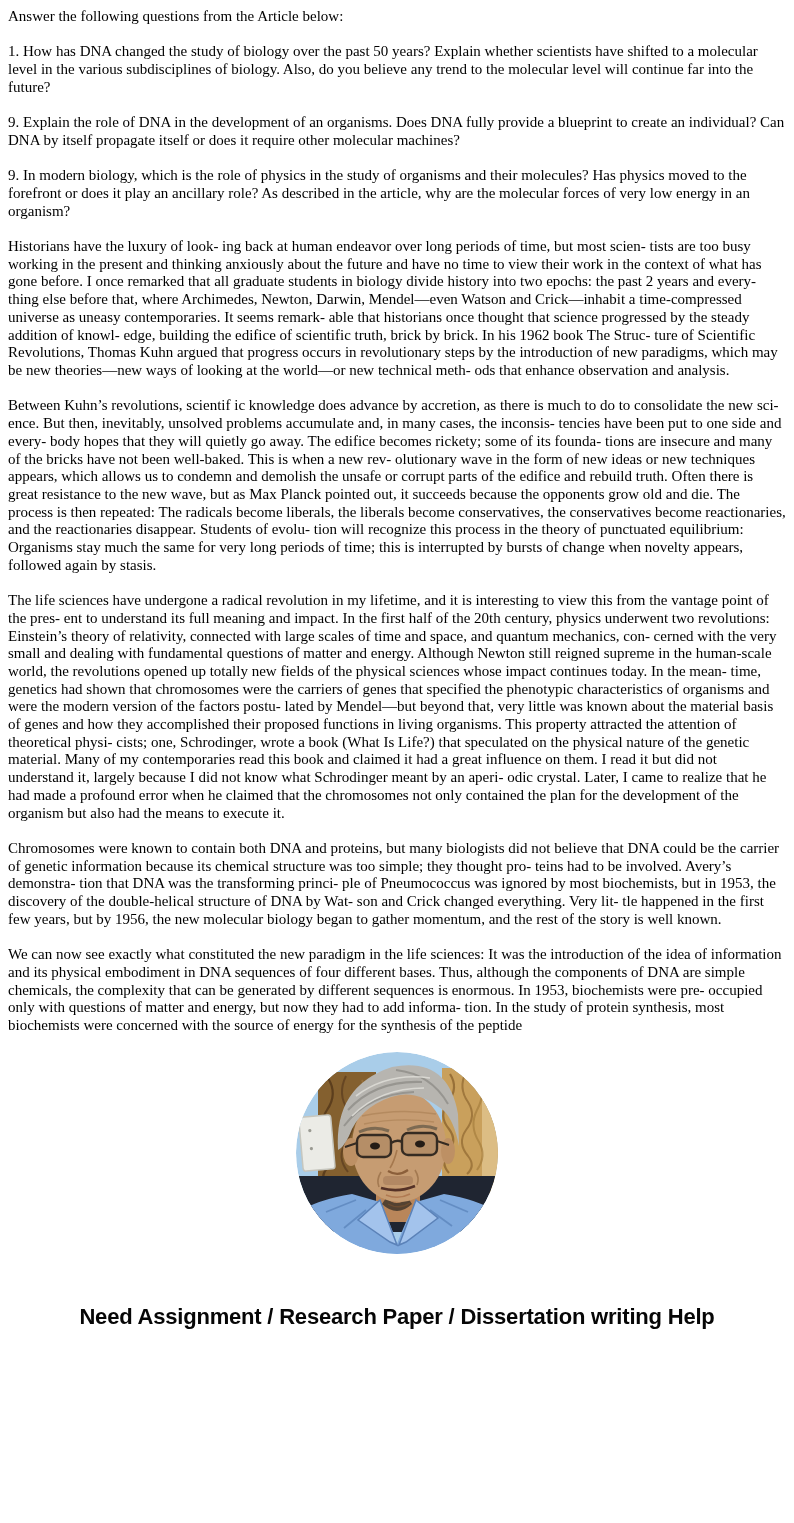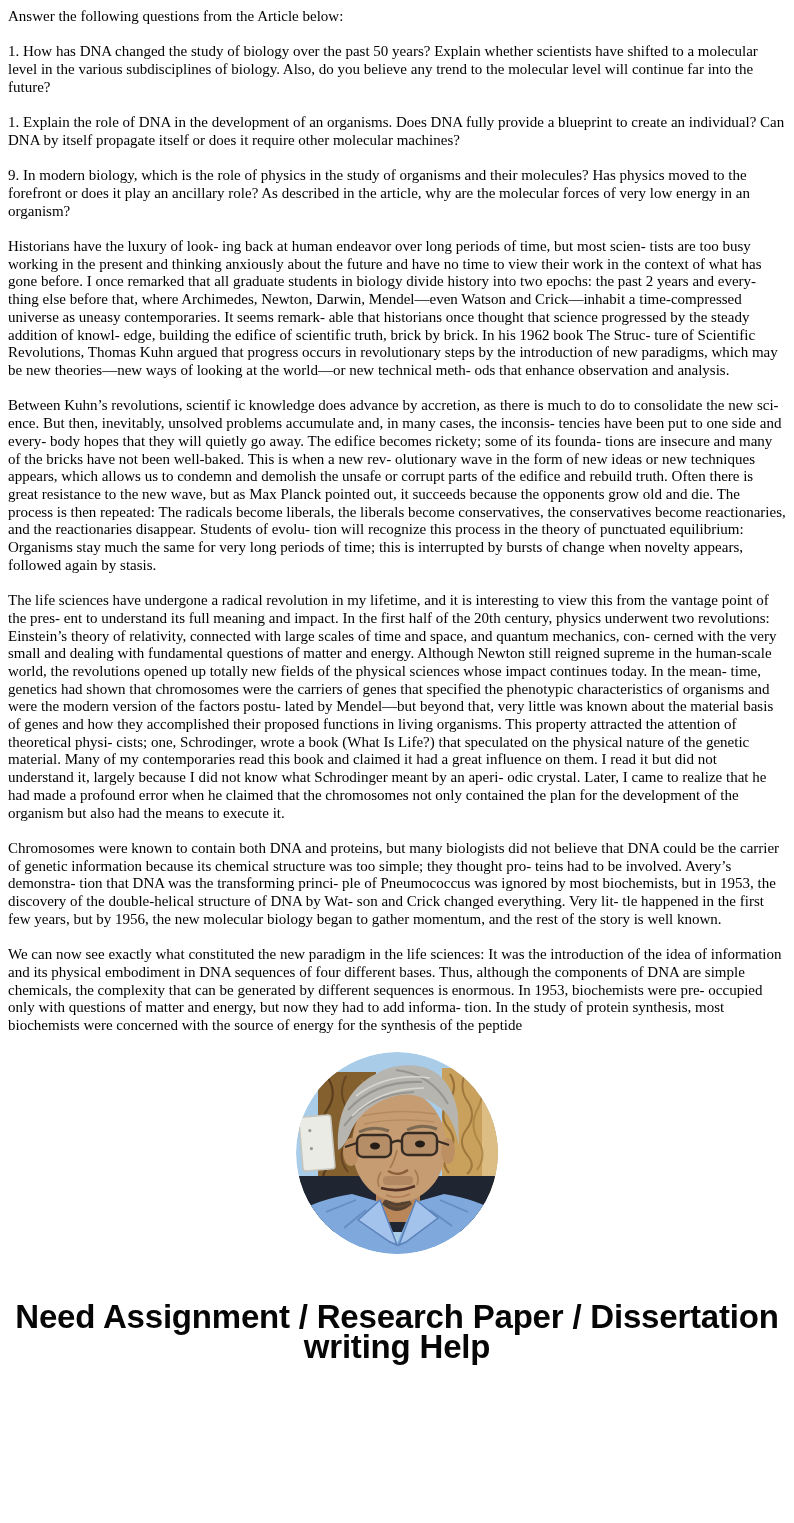--- a/index.html
+++ b/index.html
@@ -29,33 +29,33 @@
     border-radius: 50%;
     overflow: hidden;
   }
   .portrait svg { display: block; }
   .ad {
     margin: 48px auto 12px auto;
     max-width: 764px;
     text-align: center;
     font-family: "Liberation Sans", sans-serif;
     font-weight: 700;
-    font-size: 33px;
+    font-size: 22px;
     line-height: 30px;
     color: #060606;
     letter-spacing: -0.2px;
   }
 </style>
 </head>
 <body>
 
 <main class="doc">
   <p>Answer the following questions from the Article below:</p>
   <p>1. How has DNA changed the study of biology over the past 50 years? Explain whether scientists have shifted to a molecular level in the various subdisciplines of biology. Also, do you believe any trend to the molecular level will continue far into the future?</p>
-  <p>1. Explain the role of DNA in the development of an organisms. Does DNA fully provide a blueprint to create an individual? Can DNA by itself propagate itself or does it require other molecular machines?</p>
+  <p>9. Explain the role of DNA in the development of an organisms. Does DNA fully provide a blueprint to create an individual? Can DNA by itself propagate itself or does it require other molecular machines?</p>
   <p>9. In modern biology, which is the role of physics in the study of organisms and their molecules? Has physics moved to the forefront or does it play an ancillary role? As described in the article, why are the molecular forces of very low energy in an organism?</p>
   <p>Historians have the luxury of look- ing back at human endeavor over long periods of time, but most scien- tists are too busy working in the present and thinking anxiously about the future and have no time to view their work in the context of what has gone before. I once remarked that all graduate students in biology divide history into two epochs: the past 2 years and every- thing else before that, where Archimedes, Newton, Darwin, Mendel—even Watson and Crick—inhabit a time-compressed universe as uneasy contemporaries. It seems remark- able that historians once thought that science progressed by the steady addition of knowl- edge, building the edifice of scientific truth, brick by brick. In his 1962 book The Struc- ture of Scientific Revolutions, Thomas Kuhn argued that progress occurs in revolutionary steps by the introduction of new paradigms, which may be new theories—new ways of looking at the world—or new technical meth- ods that enhance observation and analysis.</p>
   <p>Between Kuhn’s revolutions, scientif ic knowledge does advance by accretion, as there is much to do to consolidate the new sci- ence. But then, inevitably, unsolved problems accumulate and, in many cases, the inconsis- tencies have been put to one side and every- body hopes that they will quietly go away. The edifice becomes rickety; some of its founda- tions are insecure and many of the bricks have not been well-baked. This is when a new rev- olutionary wave in the form of new ideas or new techniques appears, which allows us to condemn and demolish the unsafe or corrupt parts of the edifice and rebuild truth. Often there is great resistance to the new wave, but as Max Planck pointed out, it succeeds because the opponents grow old and die. The process is then repeated: The radicals become liberals, the liberals become conservatives, the conservatives become reactionaries, and the reactionaries disappear. Students of evolu- tion will recognize this process in the theory of punctuated equilibrium: Organisms stay much the same for very long periods of time; this is interrupted by bursts of change when novelty appears, followed again by stasis.</p>
   <p>The life sciences have undergone a radical revolution in my lifetime, and it is interesting to view this from the vantage point of the pres- ent to understand its full meaning and impact. In the first half of the 20th century, physics underwent two revolutions: Einstein’s theory of relativity, connected with large scales of time and space, and quantum mechanics, con- cerned with the very small and dealing with fundamental questions of matter and energy. Although Newton still reigned supreme in the human-scale world, the revolutions opened up totally new fields of the physical sciences whose impact continues today. In the mean- time, genetics had shown that chromosomes were the carriers of genes that specified the phenotypic characteristics of organisms and were the modern version of the factors postu- lated by Mendel—but beyond that, very little was known about the material basis of genes and how they accomplished their proposed functions in living organisms. This property attracted the attention of theoretical physi- cists; one, Schrodinger, wrote a book (What Is Life?) that speculated on the physical nature of the genetic material. Many of my contemporaries read this book and claimed it had a great influence on them. I read it but did not understand it, largely because I did not know what Schrodinger meant by an aperi- odic crystal. Later, I came to realize that he had made a profound error when he claimed that the chromosomes not only contained the plan for the development of the organism but also had the means to execute it.</p>
   <p>Chromosomes were known to contain both DNA and proteins, but many biologists did not believe that DNA could be the carrier of genetic information because its chemical structure was too simple; they thought pro- teins had to be involved. Avery’s demonstra- tion that DNA was the transforming princi- ple of Pneumococcus was ignored by most biochemists, but in 1953, the discovery of the double-helical structure of DNA by Wat- son and Crick changed everything. Very lit- tle happened in the first few years, but by 1956, the new molecular biology began to gather momentum, and the rest of the story is well known.</p>
   <p>We can now see exactly what constituted the new paradigm in the life sciences: It was the introduction of the idea of information and its physical embodiment in DNA sequences of four different bases. Thus, although the components of DNA are simple chemicals, the complexity that can be generated by different sequences is enormous. In 1953, biochemists were pre- occupied only with questions of matter and energy, but now they had to add informa- tion. In the study of protein synthesis, most biochemists were concerned with the source of energy for the synthesis of the peptide</p>
 </main>
 
 <figure class="portrait" style="margin-left:auto;margin-right:auto;">
   <svg viewBox="0 0 202 202" width="202" height="202">

